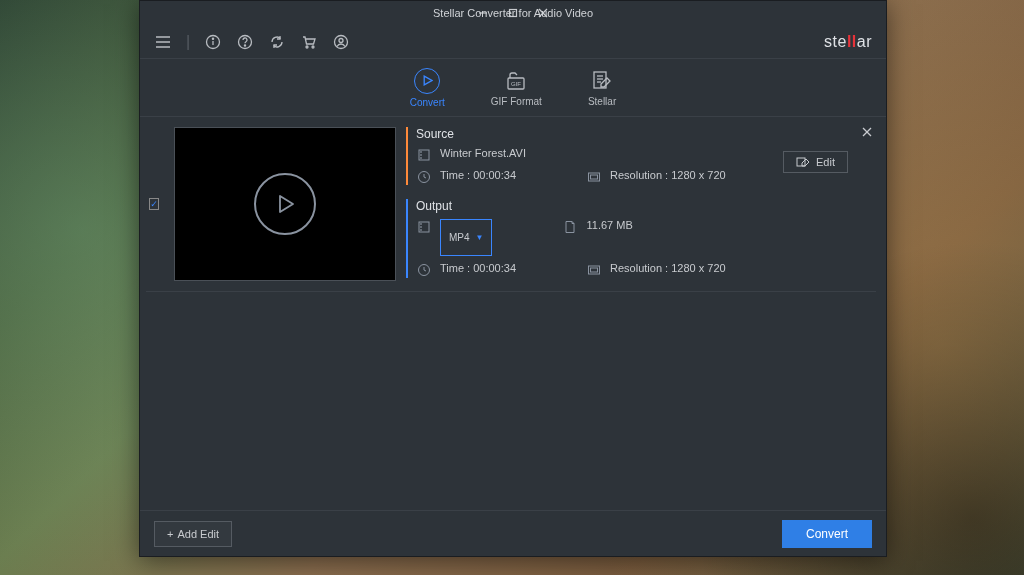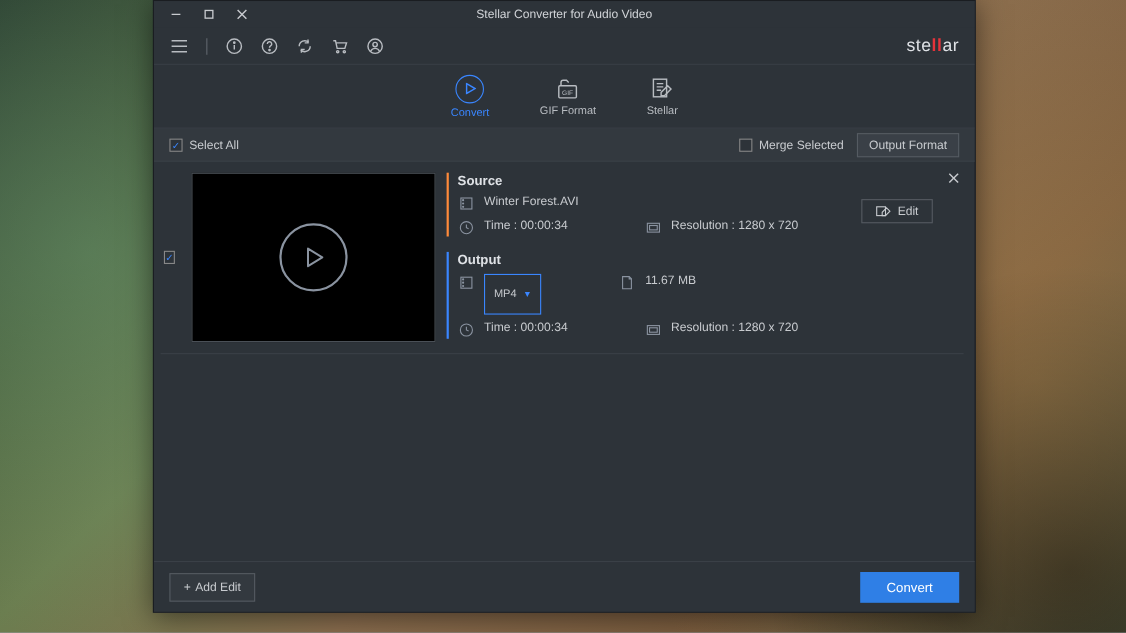--- a/index.html
+++ b/index.html
@@ -1,19 +1,19 @@
 <!DOCTYPE html>
 <html><head>
 <meta charset="utf-8">
 <style>
 * { box-sizing: border-box; margin: 0; padding: 0; font-family: "Segoe UI", Arial, sans-serif; }
 body { width: 1024px; height: 575px; overflow: hidden; background: linear-gradient(135deg, #2a3d2e 0%, #4a5e3a 20%, #6b7d4f 35%, #8a6d4e 55%, #7a5c3e 75%, #3c4a38 100%); position: relative; }
 .bg-deco { position: absolute; inset: 0; background: radial-gradient(circle at 8% 40%, rgba(120,180,140,.35), transparent 35%), radial-gradient(circle at 92% 60%, rgba(180,140,80,.4), transparent 40%), radial-gradient(circle at 95% 90%, rgba(0,0,0,.6), transparent 25%); }
 .window { position: absolute; left: 139px; top: 0; width: 748px; height: 557px; background: #2d3339; border: 1px solid #1a1d21; display: flex; flex-direction: column; box-shadow: 0 4px 24px rgba(0,0,0,.5); }
-.titlebar { height: 24px; display: flex; align-items: center; justify-content: flex-start; padding: 0 6px; background: #2d3339; font-size: 11px; color: #d0d3d7; }
+.titlebar { height: 24px; display: flex; align-items: center; justify-content: center; padding: 0 6px; background: #2d3339; font-size: 11px; color: #d0d3d7; }
 .titlebar .center { position: absolute; left: 50%; transform: translateX(-50%); }
 .win-ctl { display: flex; gap: 2px; }
 .win-btn { width: 28px; height: 20px; display: flex; align-items: center; justify-content: center; color: #c8cbcf; cursor: pointer; }
 .toolbar { height: 34px; display: flex; align-items: center; padding: 0 14px; background: #2d3339; border-bottom: 1px solid #3a4047; justify-content: space-between; }
 .tool-left { display: flex; align-items: center; gap: 14px; color: #b8bcc1; }
 .tool-icn { width: 18px; height: 18px; display: flex; align-items: center; justify-content: center; cursor: pointer; }
 .brand { color: #dfe2e6; font-size: 16px; font-weight: 400; letter-spacing: .5px; }
 .brand .red { color: #e6333a; font-weight: 700; }
 .modes { height: 58px; display: flex; align-items: center; justify-content: center; gap: 46px; background: #2d3339; border-bottom: 1px solid #3a4047; }
 .mode { display: flex; flex-direction: column; align-items: center; gap: 3px; color: #b8bcc1; font-size: 10px; cursor: pointer; }
@@ -27,21 +27,21 @@
 .btn-flat { padding: 4px 10px; border: 1px solid #555b62; background: #3a4047; color: #c8cbcf; font-size: 11px; cursor: pointer; }
 .content { flex: 1; overflow: auto; padding: 6px 10px 0 6px; }
 .item { display: flex; gap: 10px; padding: 4px 4px 10px 4px; border-bottom: 1px solid #3a4047; position: relative; }
 .item-chk-col { width: 14px; display: flex; align-items: center; justify-content: center; }
 .thumb { width: 222px; height: 154px; background: #000; border: 1px solid #4a5057; display: flex; align-items: center; justify-content: center; cursor: pointer; }
 .play-circ { width: 62px; height: 62px; border: 2px solid #8a93a0; border-radius: 50%; display: flex; align-items: center; justify-content: center; }
 .details { flex: 1; display: flex; flex-direction: column; gap: 6px; font-size: 11px; color: #c8cbcf; padding-right: 20px; }
 .section { display: flex; flex-direction: column; gap: 6px; padding-left: 8px; }
 .section.src { border-left: 2px solid #ff8a3a; }
 .section.out { border-left: 2px solid #3a86ff; margin-top: 8px; }
-.sec-title { font-size: 12px; color: #dfe2e6; font-weight: bold; }
+.sec-title { font-size: 12px; color: #dfe2e6; }
 .row { display: flex; align-items: flex-start; gap: 8px; }
 .row .lbl-icn { width: 16px; height: 16px; display: flex; align-items: center; justify-content: center; color: #8a93a0; }
 .meta-grid { display: flex; gap: 70px; }
 .fmt-pill { border: 1px solid #3a86ff; padding: 12px 8px; color: #c8cbcf; font-size: 10px; cursor: pointer; display: flex; align-items: center; gap: 6px; }
 .fmt-pill .tri { color: #3a86ff; font-size: 8px; }
 .edit-btn { position: absolute; right: 28px; top: 28px; padding: 4px 12px; border: 1px solid #555b62; background: transparent; color: #c8cbcf; font-size: 11px; display: flex; align-items: center; gap: 6px; cursor: pointer; }
 .close-item { position: absolute; right: 0; top: 0; width: 18px; height: 18px; display: flex; align-items: center; justify-content: center; color: #c8cbcf; cursor: pointer; }
 .footer { height: 46px; display: flex; align-items: center; justify-content: space-between; padding: 0 14px; background: #2d3339; border-top: 1px solid #3a4047; }
 .add-btn { padding: 6px 12px; border: 1px solid #555b62; background: #33393f; color: #c8cbcf; font-size: 11px; cursor: pointer; display: flex; align-items: center; gap: 4px; }
 .convert-btn { padding: 7px 24px; background: #2f7fe6; color: #fff; font-size: 12px; border: none; cursor: pointer; }
@@ -150,33 +150,20 @@
             <line x1="7" y1="7" x2="13" y2="7"></line>
             <line x1="7" y1="10" x2="13" y2="10"></line>
             <line x1="7" y1="13" x2="11" y2="13"></line>
             <path d="M17 9l3 3-6 6-3 0 0-3z"></path>
           </svg>
         </div>
       <span>Stellar</span>
     </div>
   </div>
 
-  <div class="optbar">
-    <label style="display:flex;align-items:center;cursor:pointer">
-      <span class="chk on"></span>
-      <span>Select All</span>
-    </label>
-    <div class="right-opts">
-      <label style="display:flex;align-items:center;cursor:pointer">
-        <span class="chk"></span>
-        <span>Merge Selected</span>
-      </label>
-      <button class="btn-flat">Output Format</button>
-    </div>
-  </div>
 
   <div class="content">
     <div class="item">
       <div class="item-chk-col">
         <span class="chk on"></span>
       </div>
       <div class="thumb">
         <div class="play-circ">
           <svg width="24" height="24" viewBox="0 0 24 24">
               <polygon points="7,4 20,12 7,20" fill="none" stroke="#8a93a0" stroke-width="1.8" stroke-linejoin="round"></polygon>

